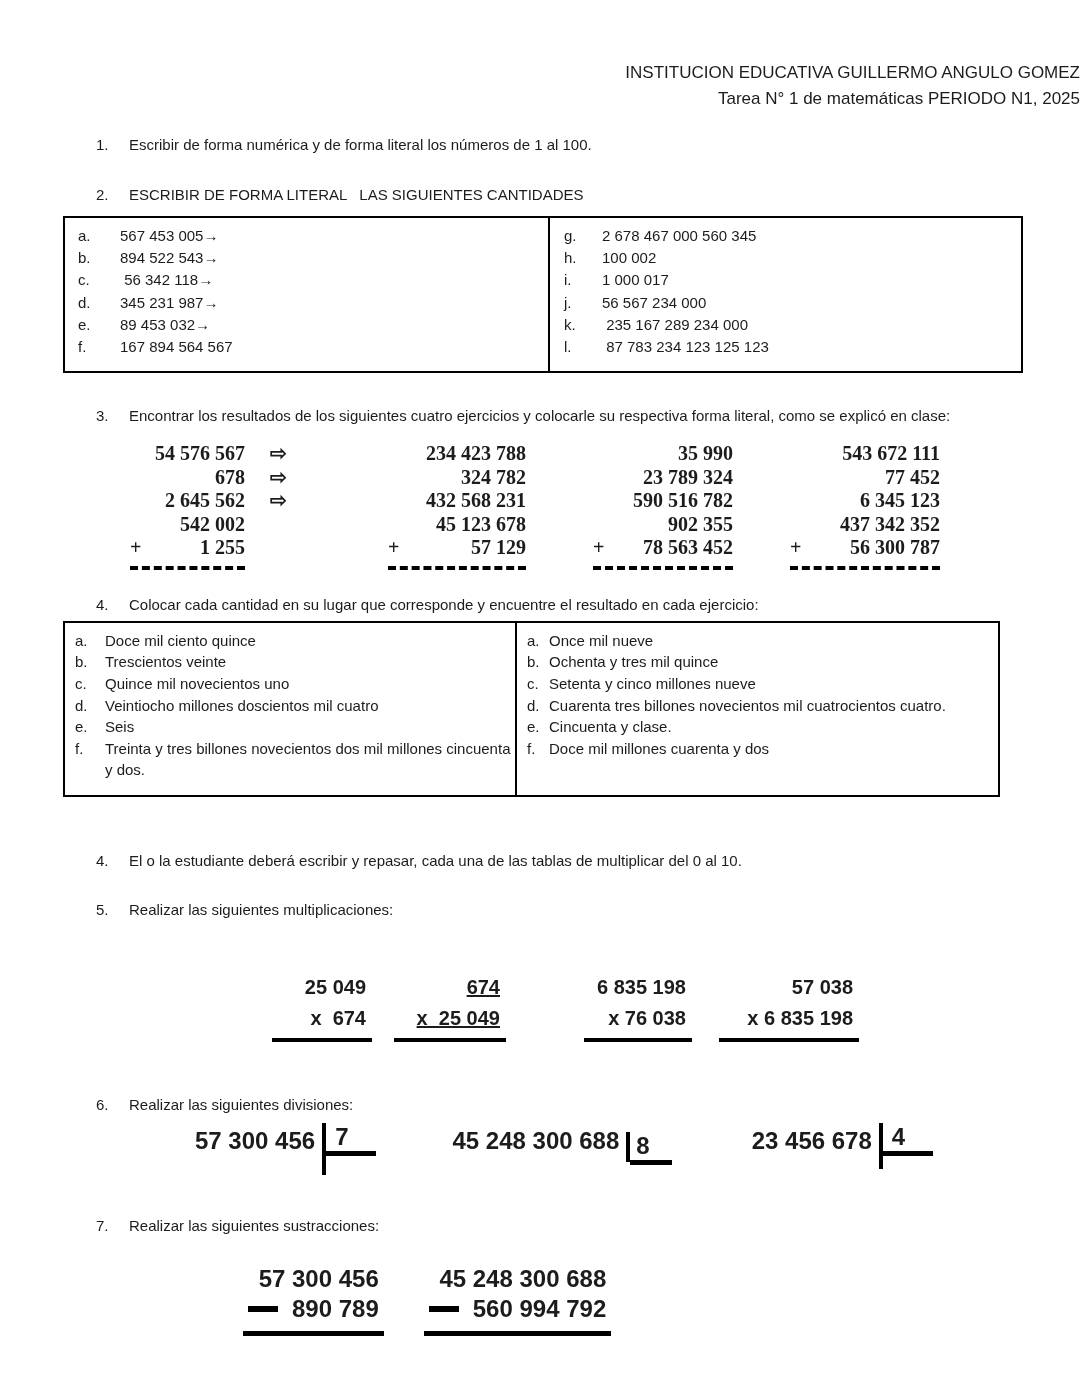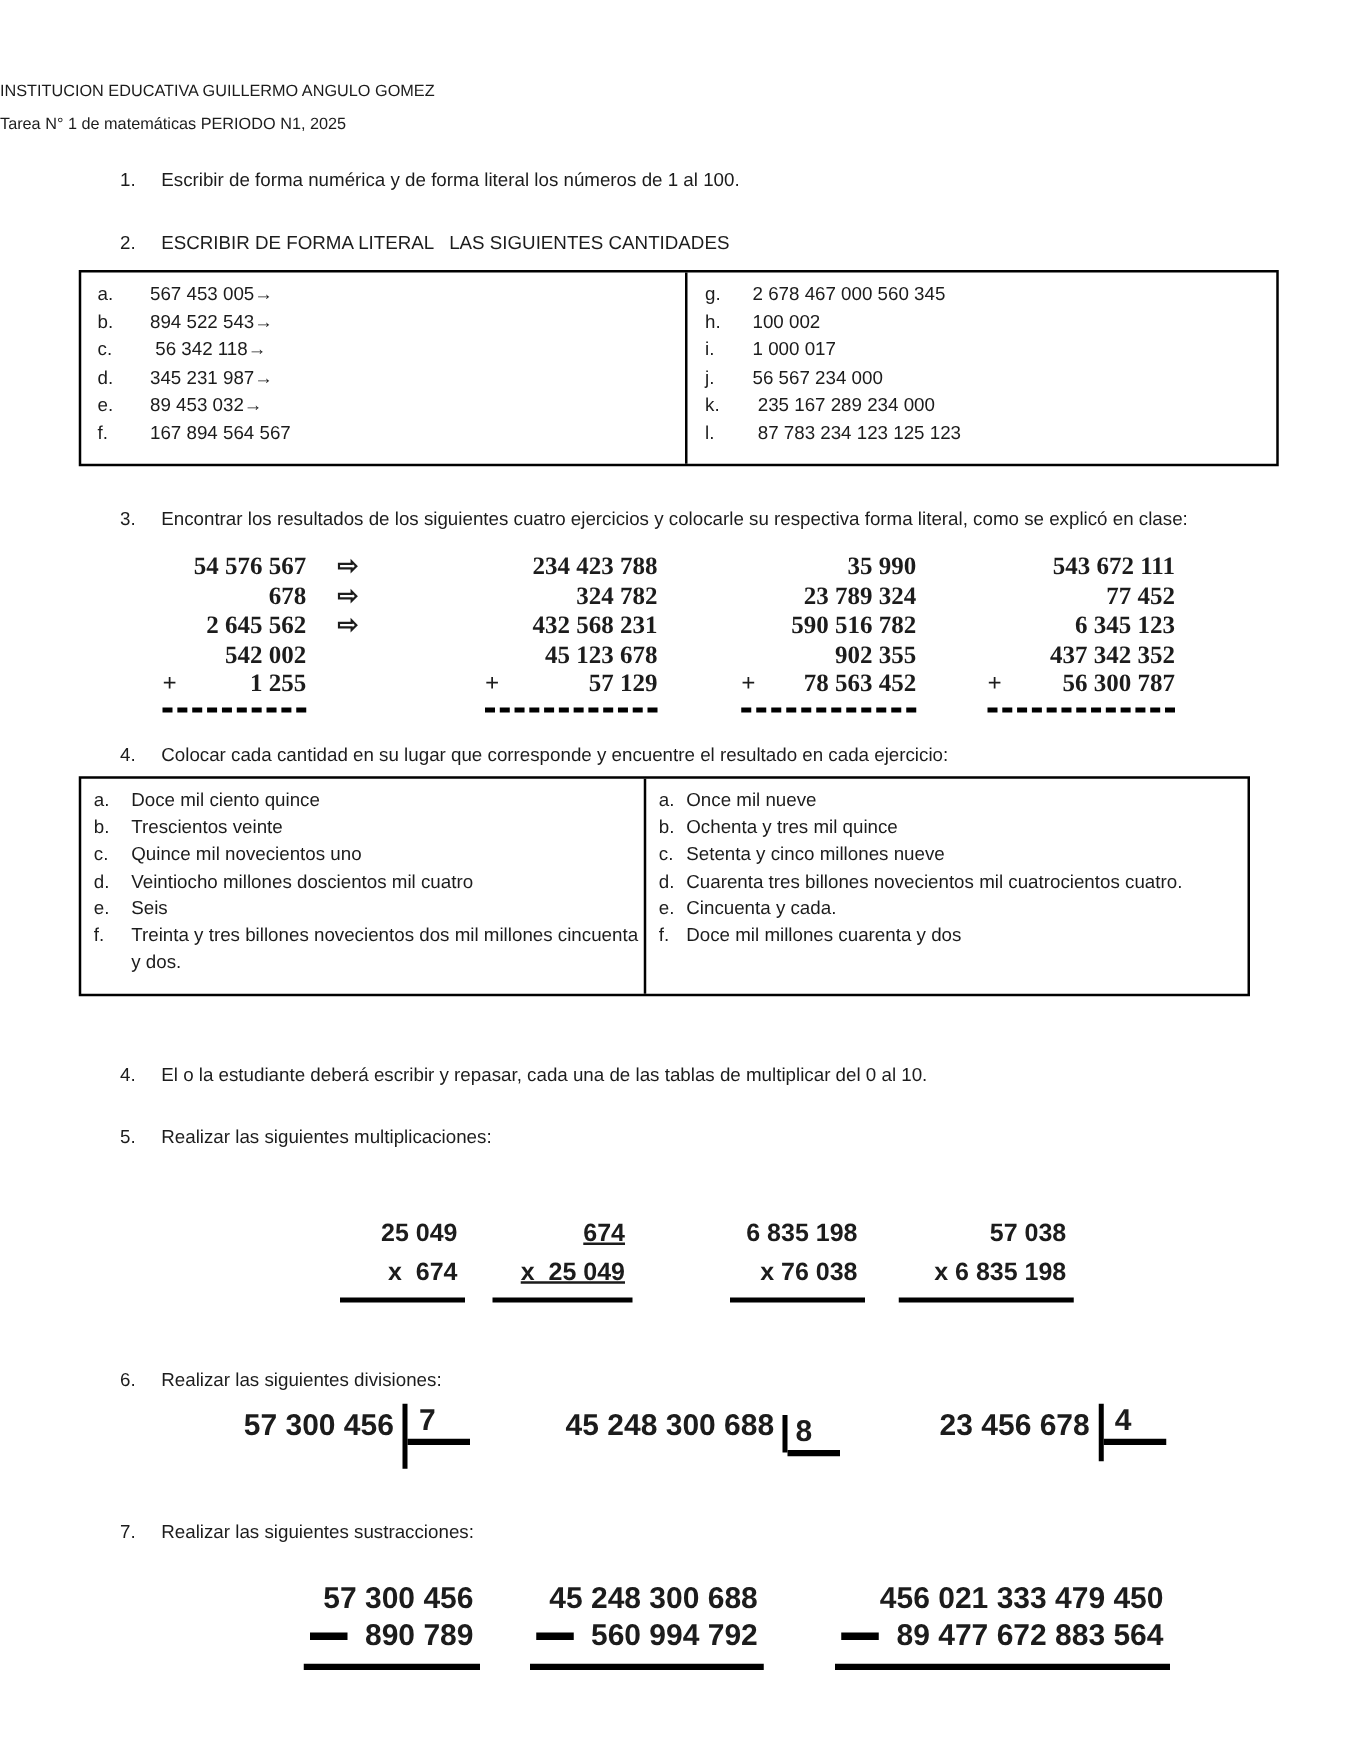--- a/index.html
+++ b/index.html
@@ -6,21 +6,21 @@
   html,body { background:#ffffff; }
   .page {
     position:relative;
     width:1080px; height:1397px;
     background:#ffffff;
     color:#1c1c1c;
     font-family:"Liberation Sans", sans-serif;
     overflow:hidden;
   }
   
-  .header { padding-top:60px; text-align:left; font-size:13px; line-height:26px; }
+  .header { padding-top:60px; text-align:right; font-size:17px; line-height:26px; }
   .subtitle-u { }
   
   .task { display:flex; margin-left:96px; font-size:15px; line-height:21px; }
   .task .num { width:33px; flex-shrink:0; }
   .task .text { flex:1; margin-right:55px; white-space:pre-wrap; }
   .t1 { margin-top:22px; }
   .t2 { margin-top:29px; }
   .t3 { margin-top:32px; }
   .t4 { margin-top:24px; }
   .t5 { margin-top:53px; }
@@ -254,21 +254,21 @@
       <div class="entry">
           <span class="letter">c.</span>
           <span class="value">Setenta y cinco millones nueve</span>
         </div>
       <div class="entry">
           <span class="letter">d.</span>
           <span class="value">Cuarenta tres billones novecientos mil cuatrocientos cuatro.</span>
         </div>
       <div class="entry">
           <span class="letter">e.</span>
-          <span class="value">Cincuenta y cada.</span>
+          <span class="value">Cincuenta y clase.</span>
         </div>
       <div class="entry">
           <span class="letter">f.</span>
           <span class="value">Doce mil millones cuarenta y dos</span>
         </div>
     </div>
   </div>
 
   <div class="task t5">
     <span class="num">4.</span>
@@ -332,22 +332,15 @@
           <span class="val">890 789</span>
         </div>
     </div>
     <div class="sub s2">
       <div class="row1">45 248 300 688</div>
       <div class="row2">
           <span class="minus-icon"></span>
           <span class="val">560 994 792</span>
         </div>
     </div>
-    <div class="sub s3">
-      <div class="row1">456 021 333 479 450</div>
-      <div class="row2">
-          <span class="minus-icon"></span>
-          <span class="val">89 477 672 883 564</span>
-        </div>
-    </div>
   </div>
 
 </div>
 
 </body></html>

